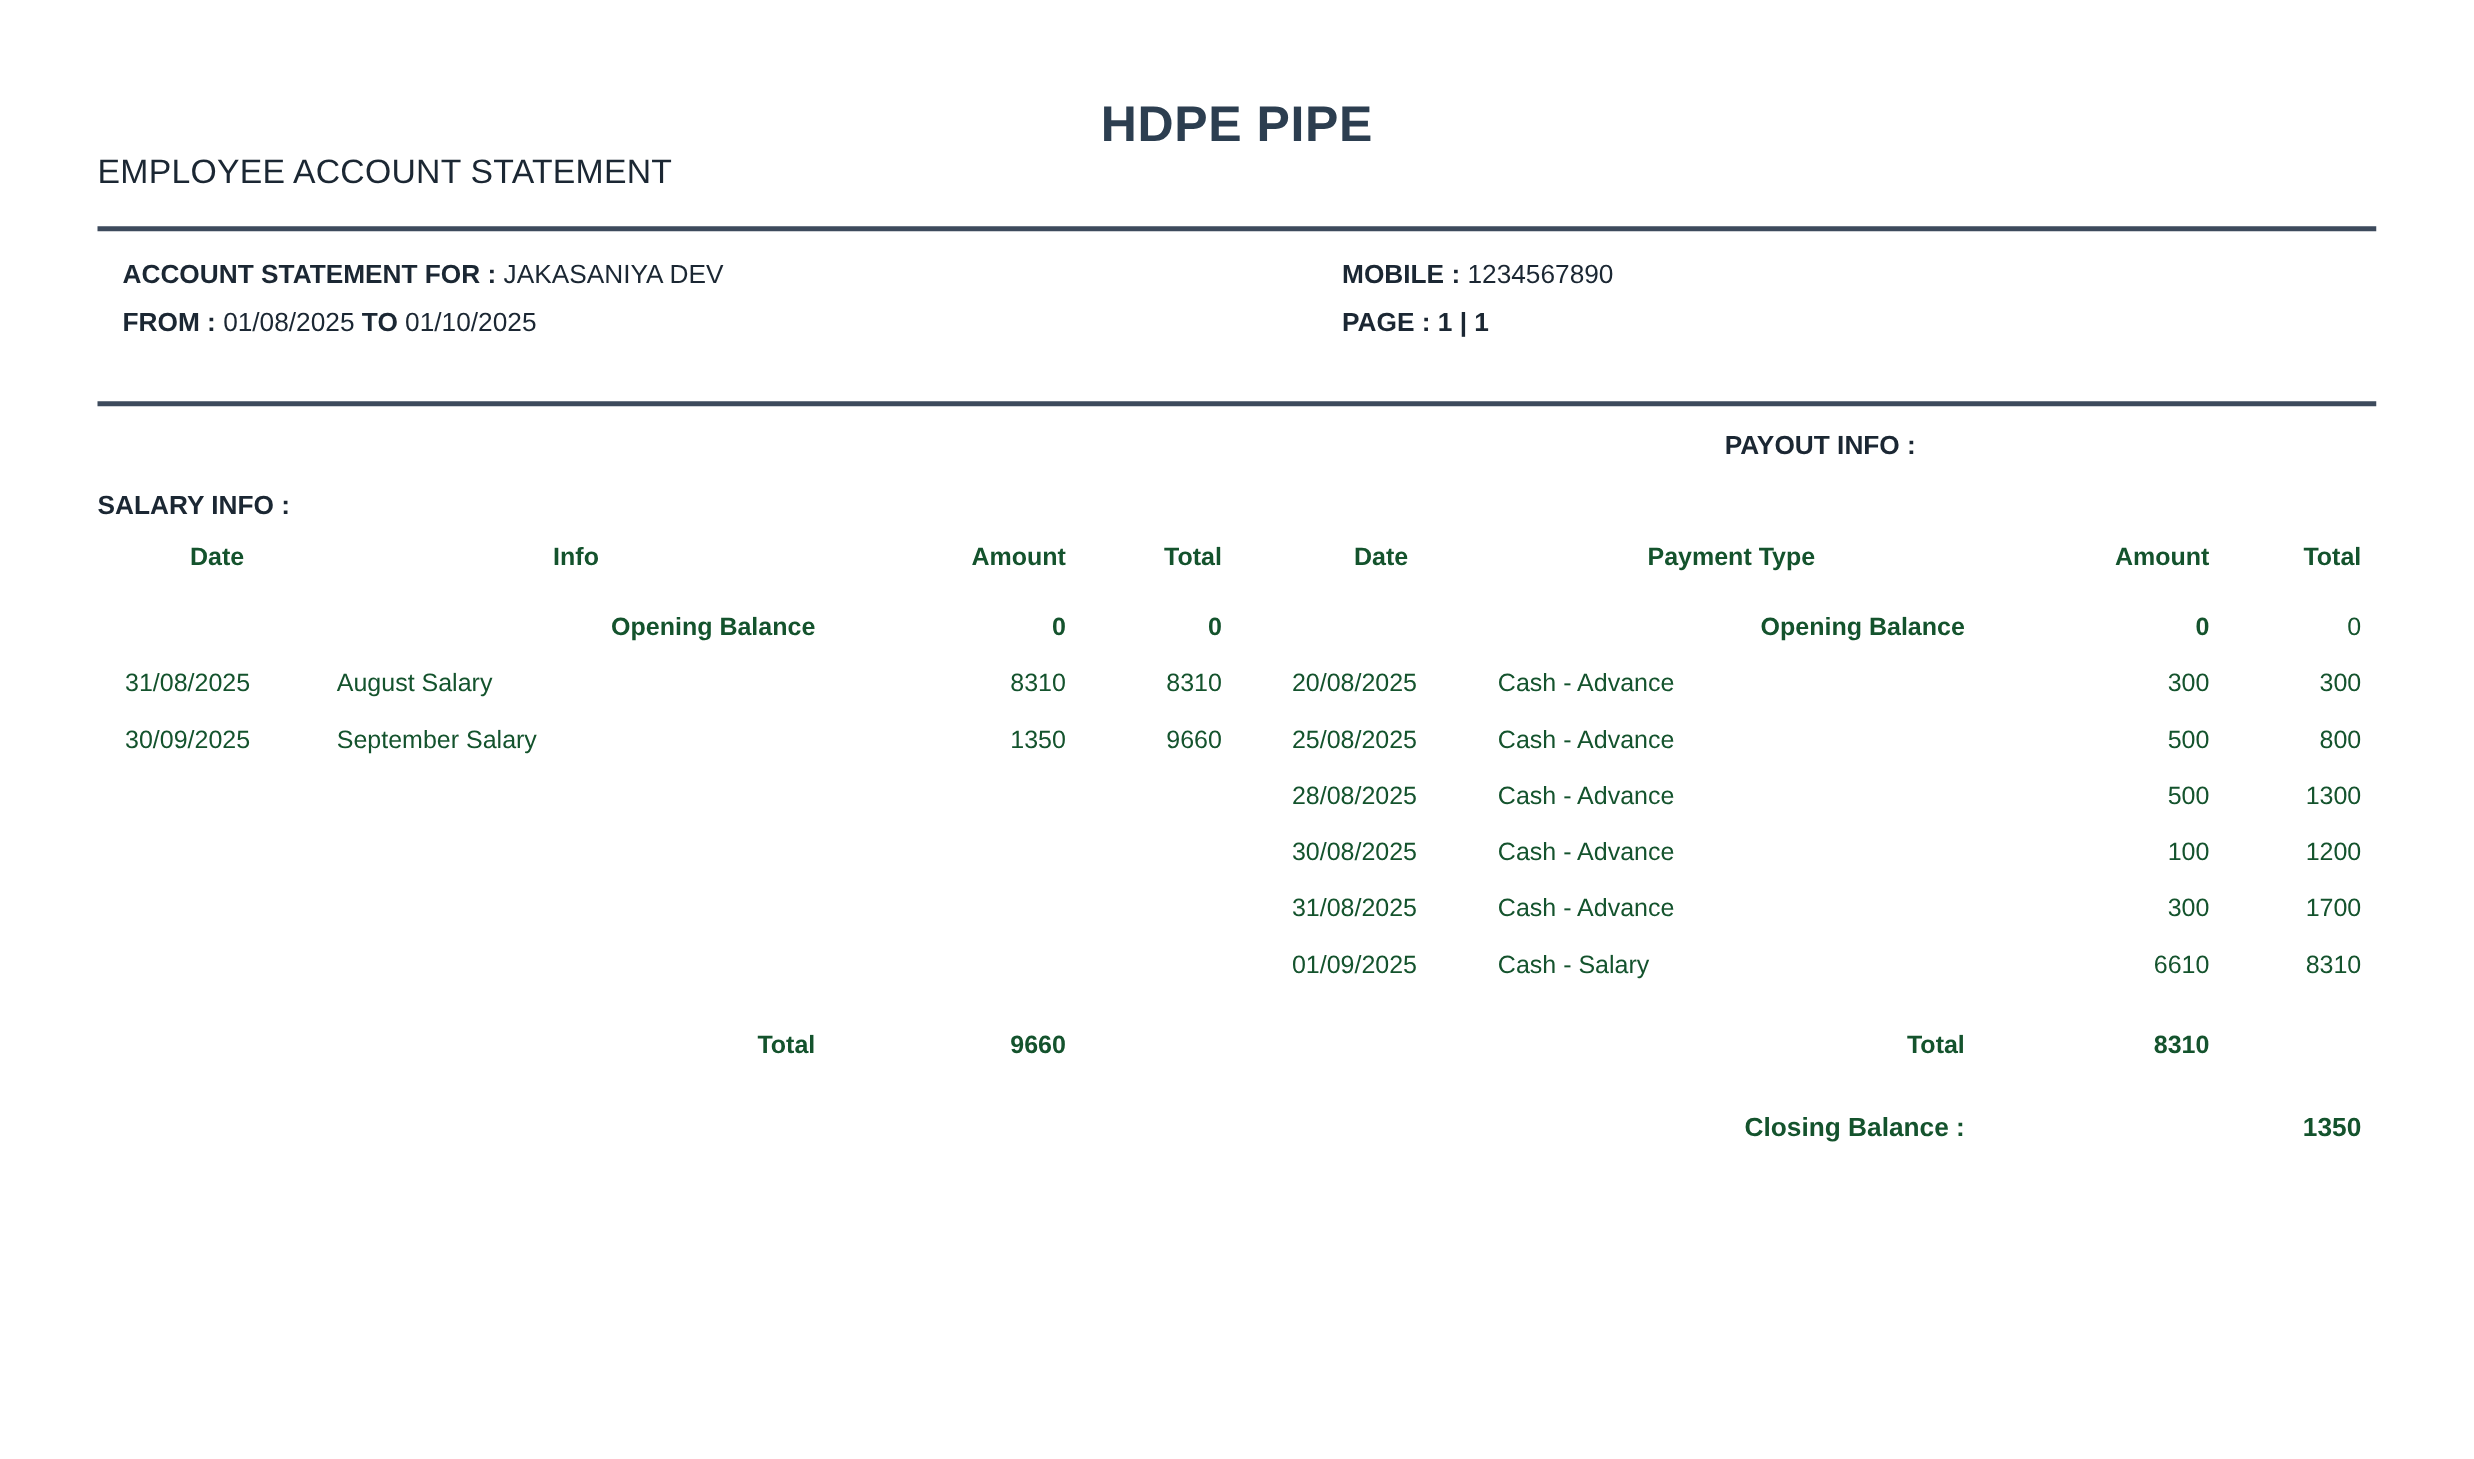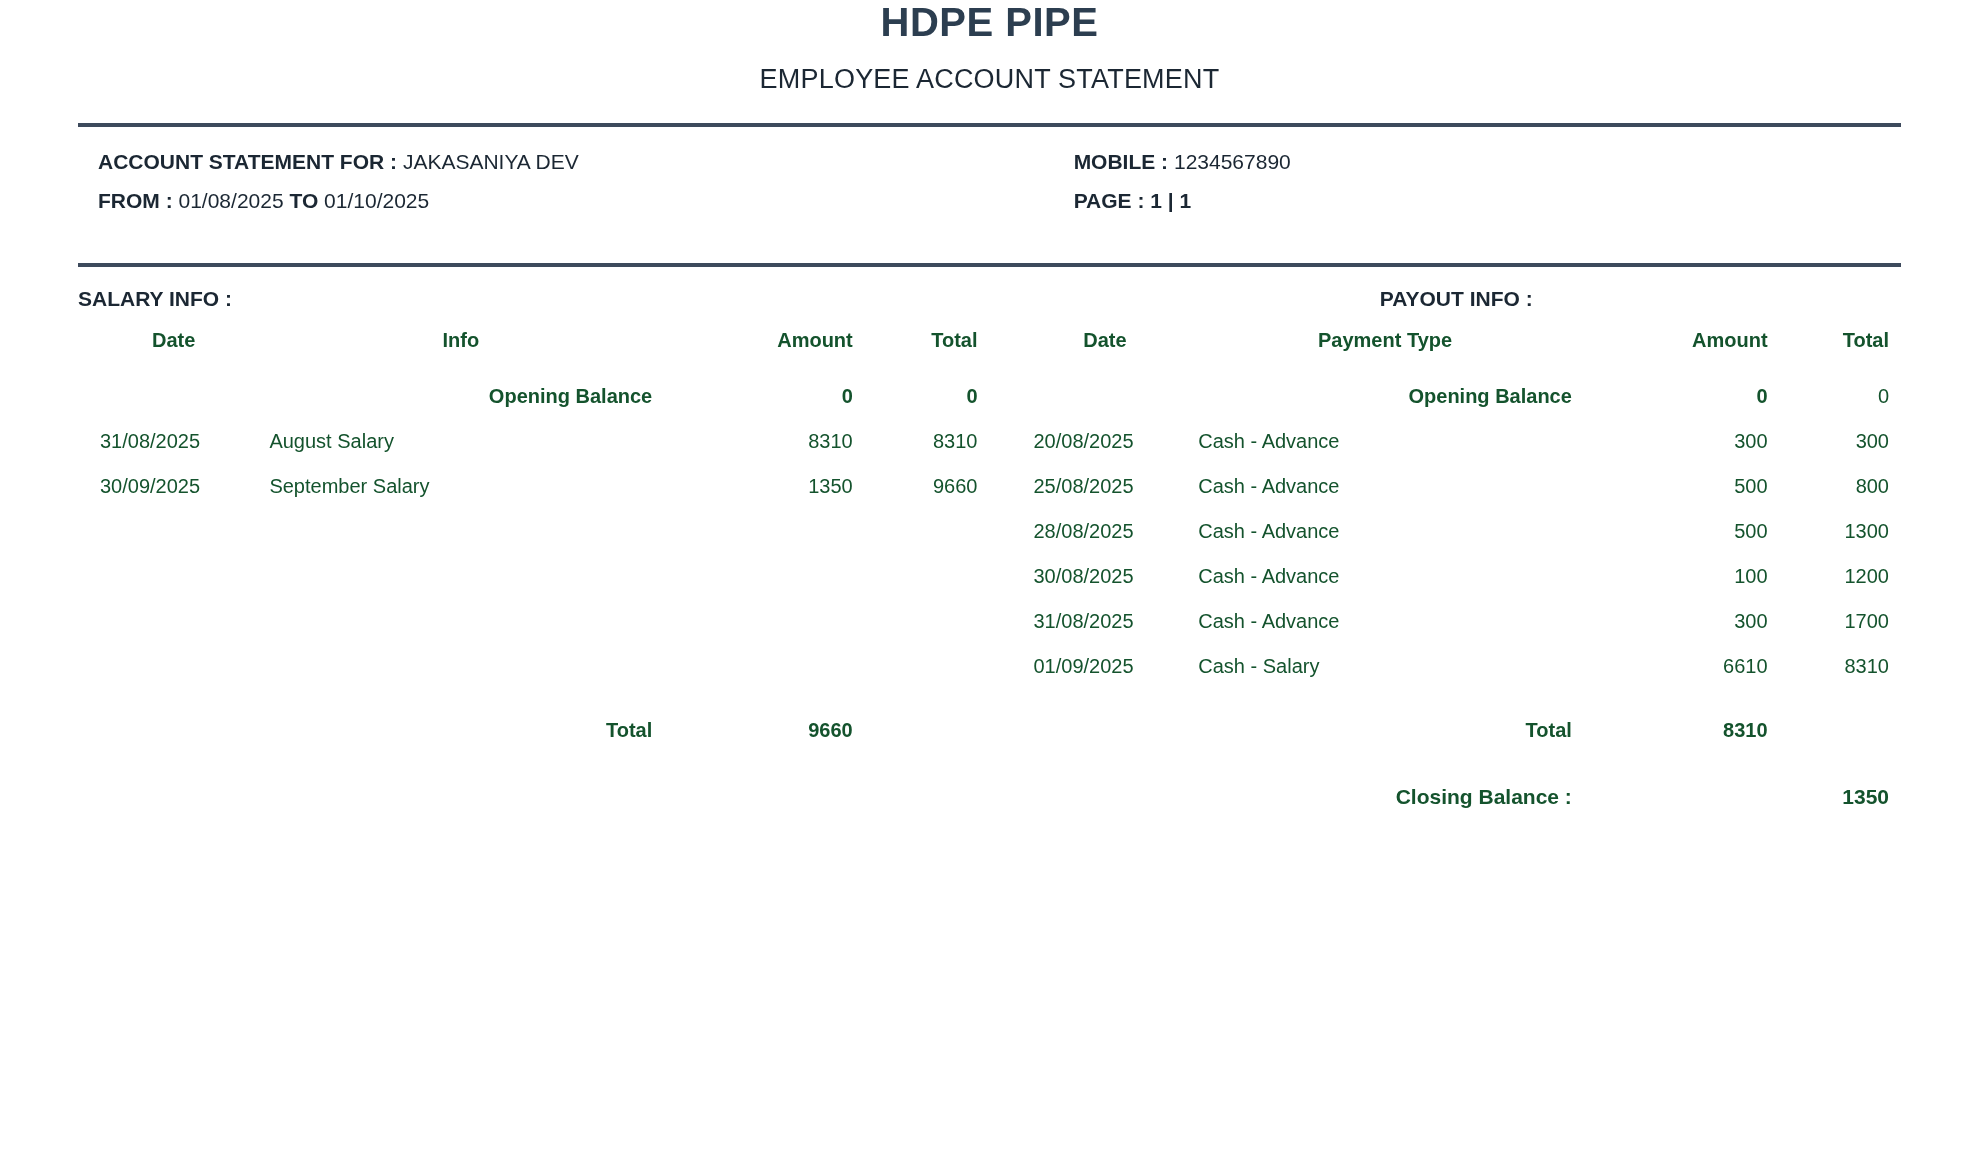--- a/index.html
+++ b/index.html
@@ -20,27 +20,26 @@
     padding: 0 78px;
     position: relative;
     background: #ffffff;
   }
   .doc-title {
     text-align: center;
     font-size: 40px;
     font-weight: bold;
     color: #2c3e50;
     letter-spacing: 0.5px;
+    padding-top: 78px;
     line-height: 1.1;
   }
   .doc-subtitle {
-    text-align: center;
     font-size: 27px;
     color: #1b2733;
-    margin-top: 20px;
     letter-spacing: 0.2px;
   }
   .rule {
     border: none;
     border-top: 4px solid #3d4a5c;
     margin: 28px 0 0 0;
   }
   .meta {
     display: flex;
     justify-content: space-between;
@@ -57,21 +56,21 @@
     display: flex;
     justify-content: flex-start;
   }
   .section-heads {
     display: flex;
     font-size: 21px;
     font-weight: bold;
     color: #1b2733;
     padding-top: 20px;
   }
-  .section-heads .left-head { width: 50%; }
+  .section-heads .left-head { width: 50%; margin-top: 48px; }
   .section-heads .right-head { width: 50%; padding-left: 22px; text-align: center; }
 
   .tables {
     display: flex;
     width: 100%;
     margin-top: 10px;
   }
   .tbl-wrap { width: 50%; }
   .tbl-wrap.right { padding-left: 22px; }
   table {

